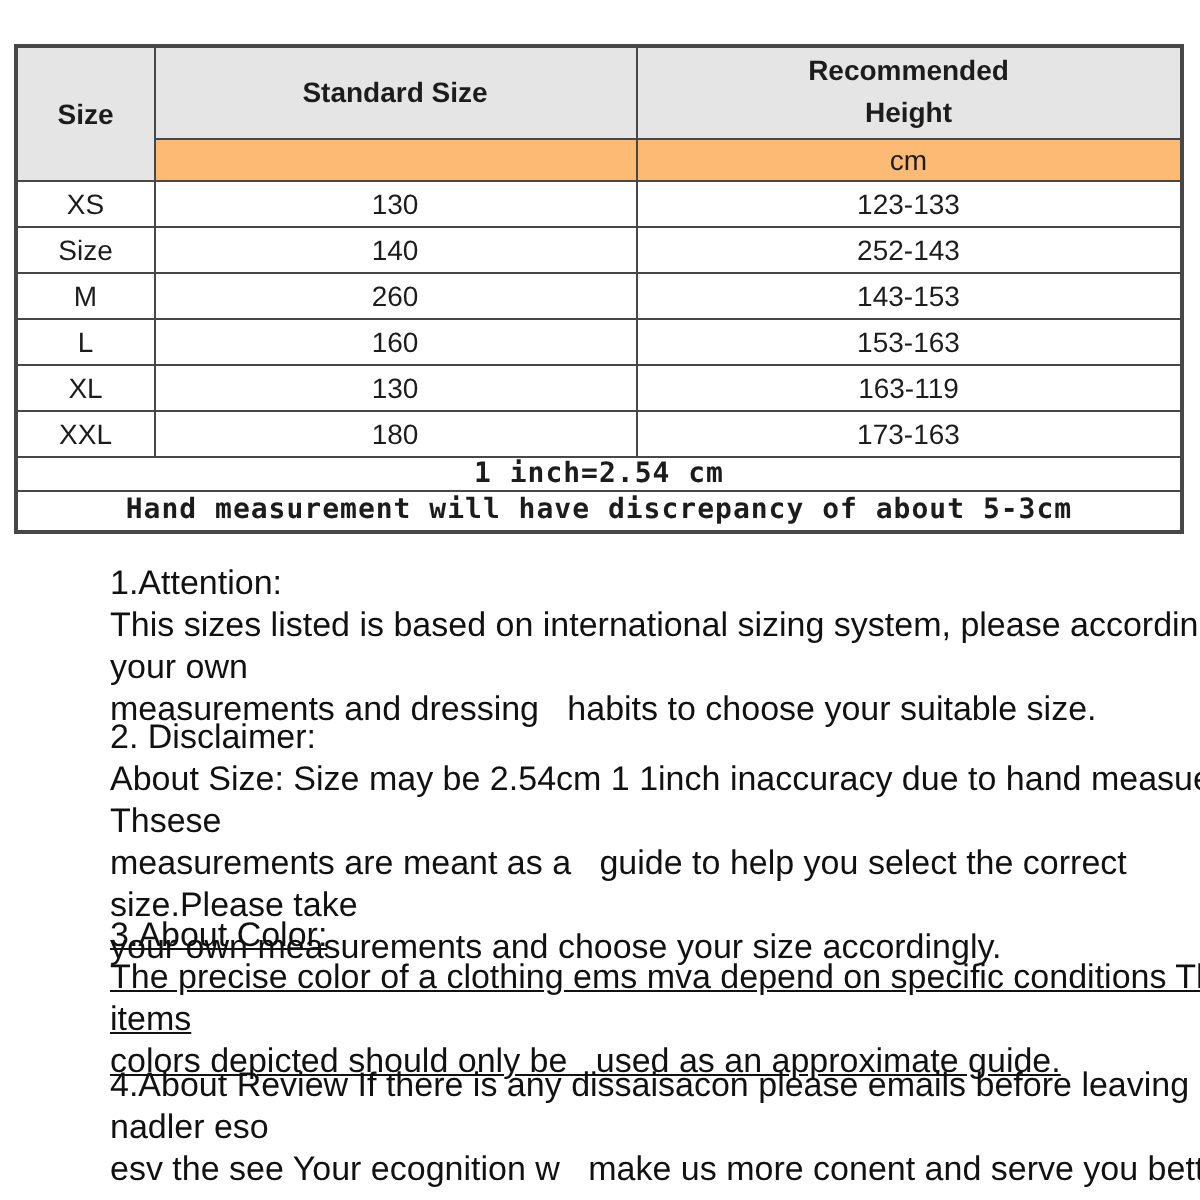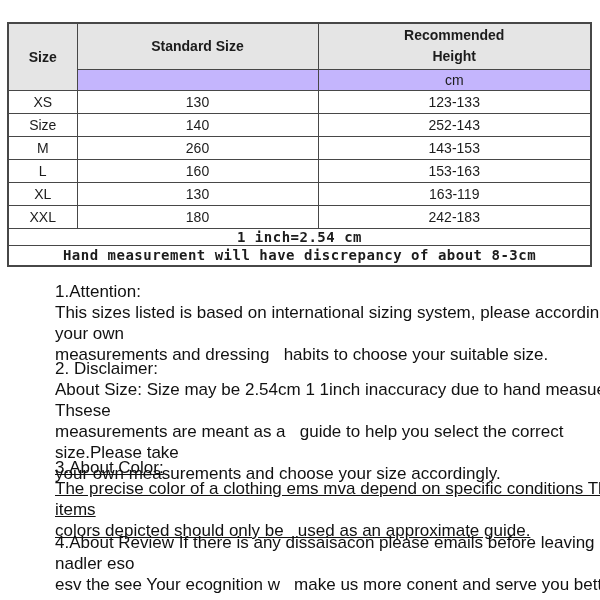--- a/index.html
+++ b/index.html
@@ -40,21 +40,21 @@
     font-weight: bold;
     font-size: 17px;
   }
   td.hdr-multiline {
     white-space: pre-line;
     line-height: 21px;
   }
   tr.hdr-row1 { height: 46px; }
   tr.hdr-row2 { height: 21px; }
   td.hdr-sub {
-    background: #c4b5fd;
+    background: #fdba74;
     font-weight: normal;
     font-size: 14px;
   }
   tr.body-row { height: 23px; }
   tr.note-row1 { height: 17px; margin-top: 45px; }
   tr.note-row2 { height: 21px; }
   td.note {
     font-family: "DejaVu Sans Mono", monospace;
     font-weight: bold;
     font-size: 11px;
@@ -121,28 +121,28 @@
         <td>153-163</td>
       </tr>
       <tr class="body-row">
         <td>XL</td>
         <td>130</td>
         <td>163-119</td>
       </tr>
       <tr class="body-row">
         <td>XXL</td>
         <td>180</td>
-        <td>242-183</td>
+        <td>173-163</td>
       </tr>
 
       <tr class="note-row1">
         <td class="note" colspan="3">1 inch=2.54 cm</td>
       </tr>
       <tr class="note-row2">
-        <td class="note" colspan="3">Hand measurement will have discrepancy of about 8-3cm</td>
+        <td class="note" colspan="3">Hand measurement will have discrepancy of about 5-3cm</td>
       </tr>
     </tbody>
   </table>
 
   <div class="para" id="para-attention">1.Attention:
 This sizes listed is based on international sizing system, please according to your own
 measurements and dressing   habits to choose your suitable size.</div>
 
   <div class="para" id="para-disclaimer">2. Disclaimer:
 About Size: Size may be 2.54cm 1 1inch inaccuracy due to hand measuer. Thsese

